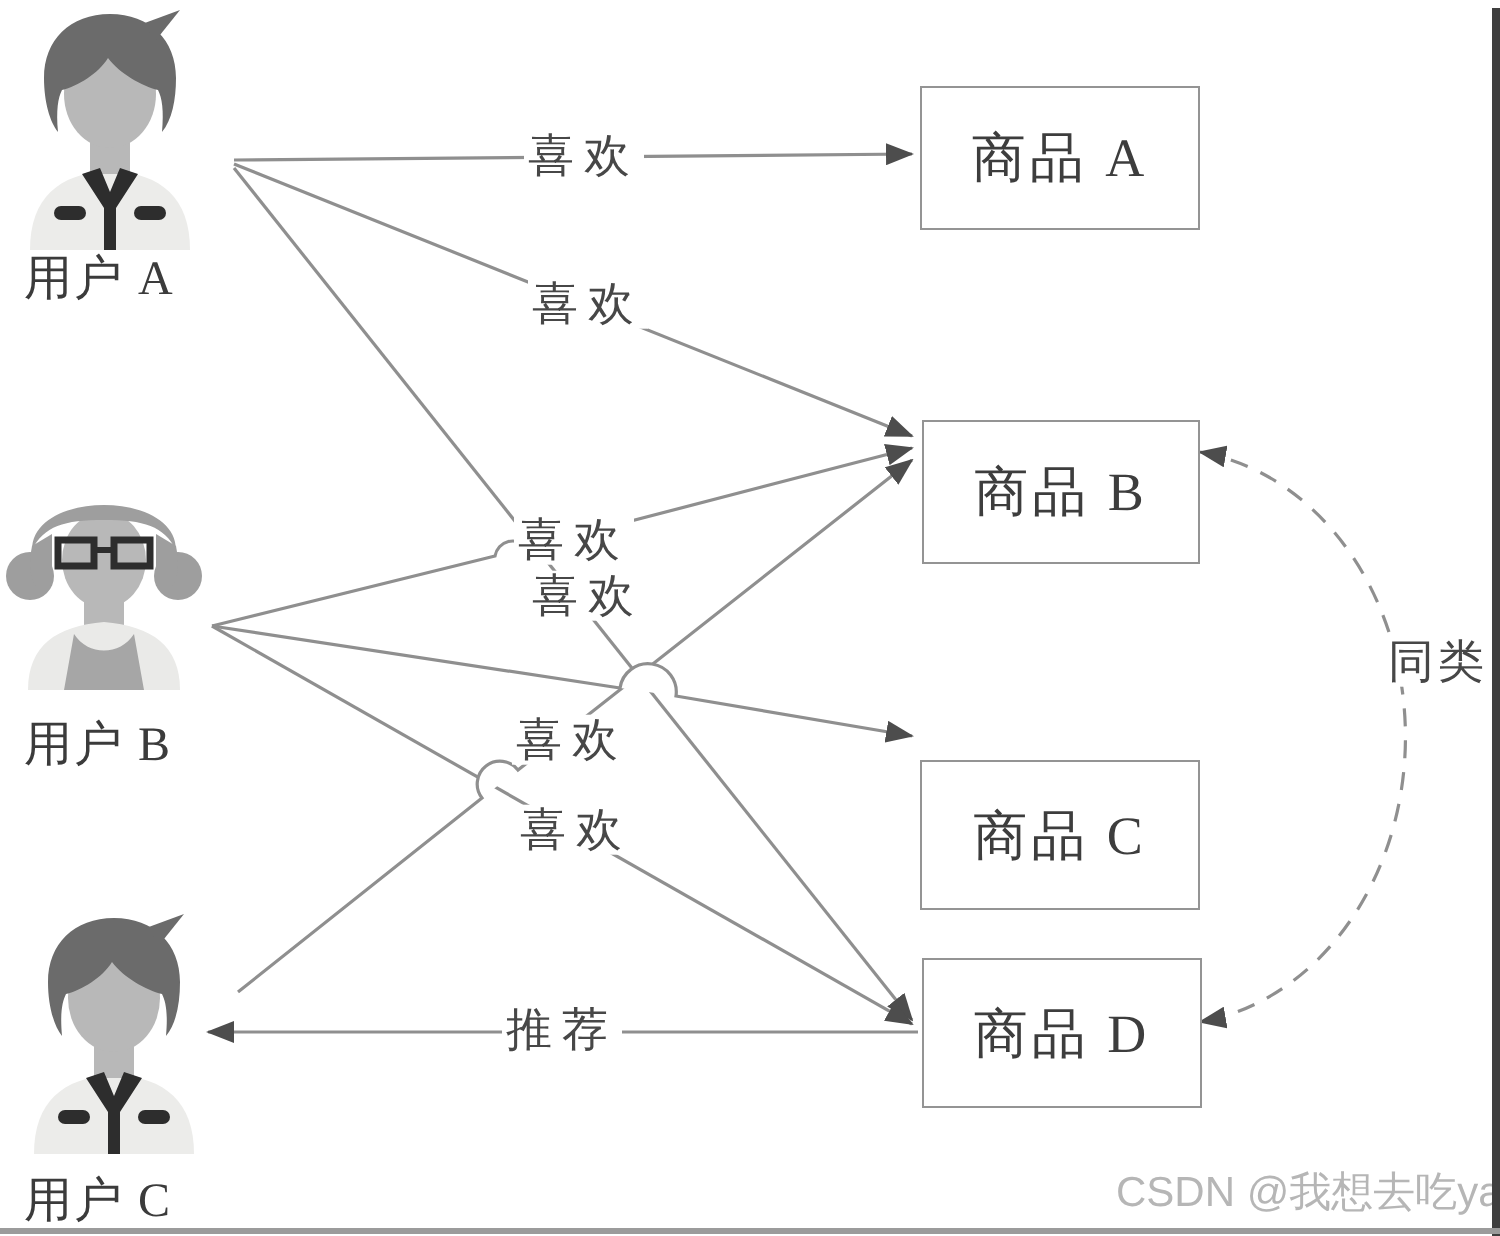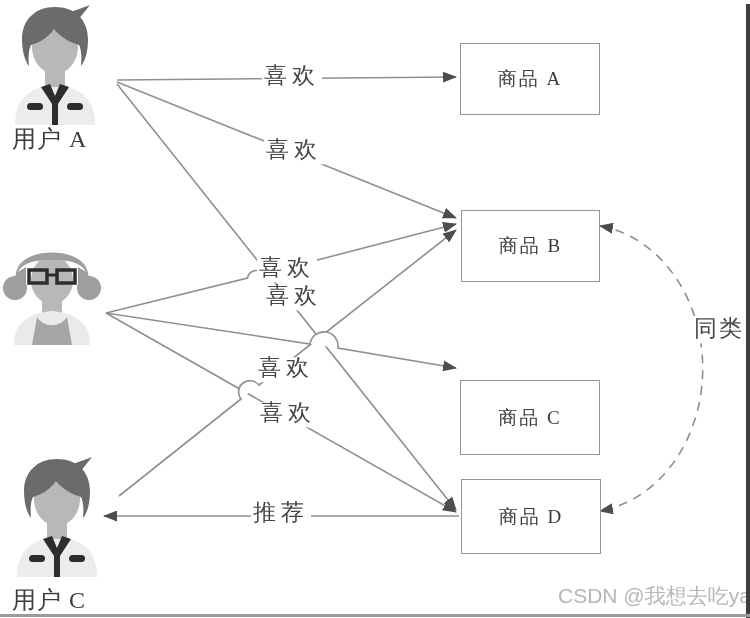--- a/index.html
+++ b/index.html
@@ -4,26 +4,26 @@
 <style>
   html,body{margin:0;padding:0;background:#fff;}
   #stage{
     position:relative;width:750px;height:618px;background:#ffffff;
     overflow:hidden;font-family:"Liberation Serif","DejaVu Serif",serif;
   }
   #wires{position:absolute;left:0;top:0;width:750px;height:618px;}
   .item-box{
     position:absolute;background:#ffffff;border:1.5px solid #949494;
     display:flex;align-items:center;justify-content:center;
-    font-size:19px;color:#3d3d3d;letter-spacing:2px;white-space:pre;
+    font-size:27px;color:#3d3d3d;letter-spacing:2px;white-space:pre;
   }
   .edge-label{
     position:absolute;transform:translate(-50%,-50%);
     background:#ffffff;padding:0 2px;font-size:23px;color:#474747;
-    letter-spacing:5px;white-space:nowrap;line-height:1.1;font-family:Liberation Mono, monospace;
+    letter-spacing:5px;white-space:nowrap;line-height:1.1;
   }
   .user-label{
     position:absolute;font-size:24px;color:#3b3b3b;
     letter-spacing:1px;white-space:pre;
   }
   .watermark{
     position:absolute;left:558px;top:582px;width:182px;
     font-family:"Liberation Sans","DejaVu Sans",sans-serif;
     font-size:21px;color:#b6b6b6;white-space:nowrap;
   }
@@ -107,19 +107,20 @@
   <div class="edge-label" style="left:292px;top:78px;">喜欢</div>
   <div class="edge-label" style="left:294px;top:152px;">喜欢</div>
   <div class="edge-label" style="left:287px;top:270px;">喜欢</div>
   <div class="edge-label" style="left:294px;top:298px;">喜欢</div>
   <div class="edge-label" style="left:286px;top:370px;">喜欢</div>
   <div class="edge-label" style="left:288px;top:415px;">喜欢</div>
   <div class="edge-label" style="left:281px;top:515px;">推荐</div>
   <div class="edge-label" style="left:719px;top:331px;letter-spacing:2px;">同类</div>
 
   <div class="user-label" style="left:12px;top:123px;">用户 A</div>
+  <div class="user-label" style="left:12px;top:356px;">用户 B</div>
   <div class="user-label" style="left:12px;top:584px;text-align:center;">用户 C</div>
 
   <div class="watermark">CSDN @我想去吃ya</div>
 
   <div class="edge-right"></div>
   <div class="edge-bottom"></div>
 </div>
 
 </body></html>

